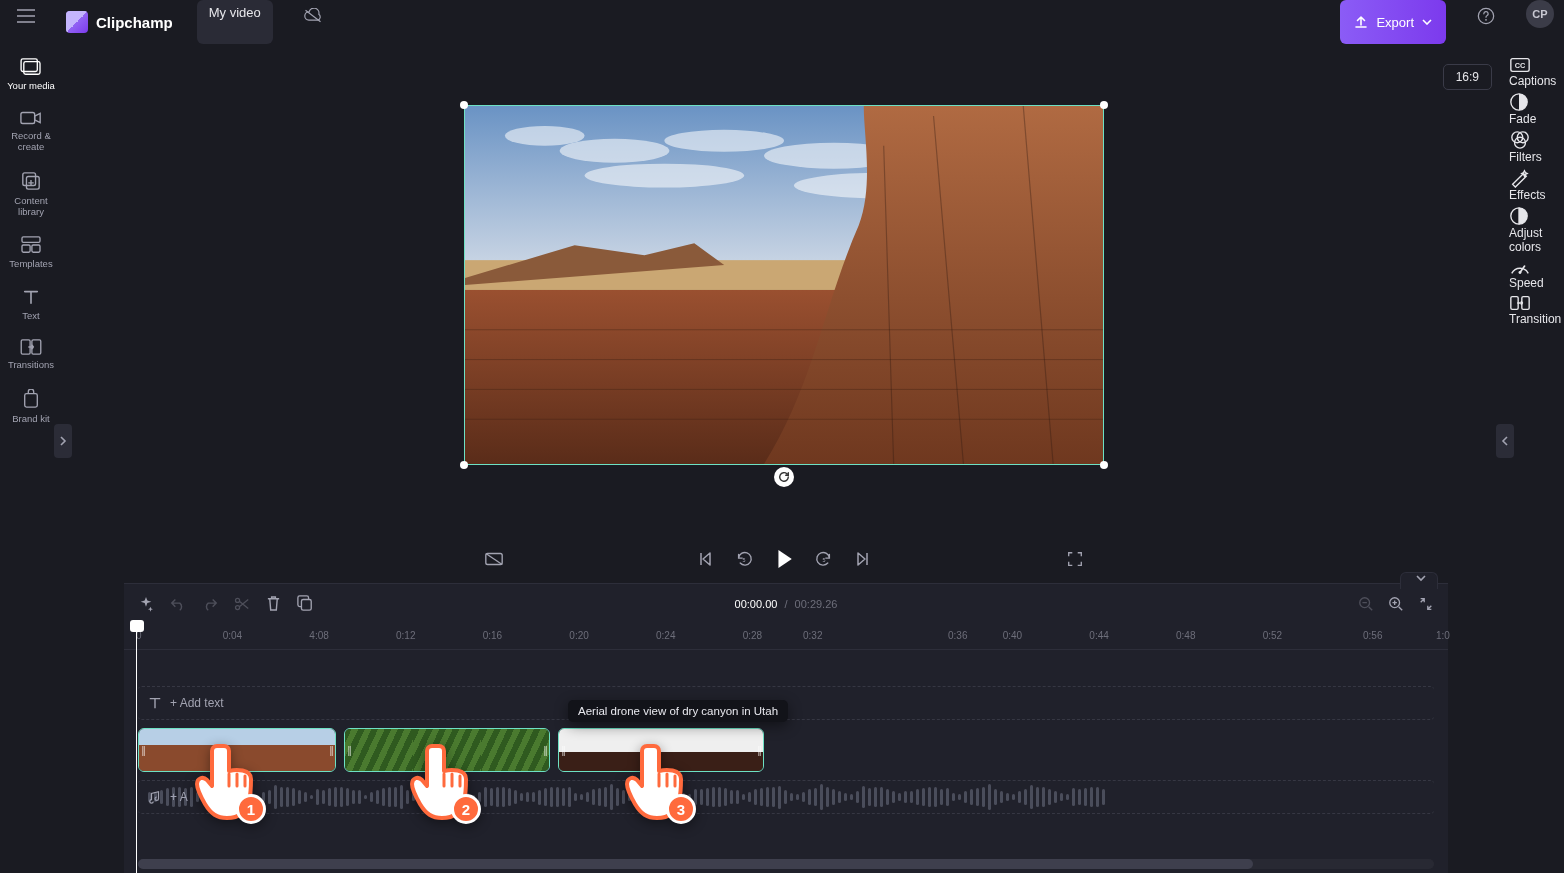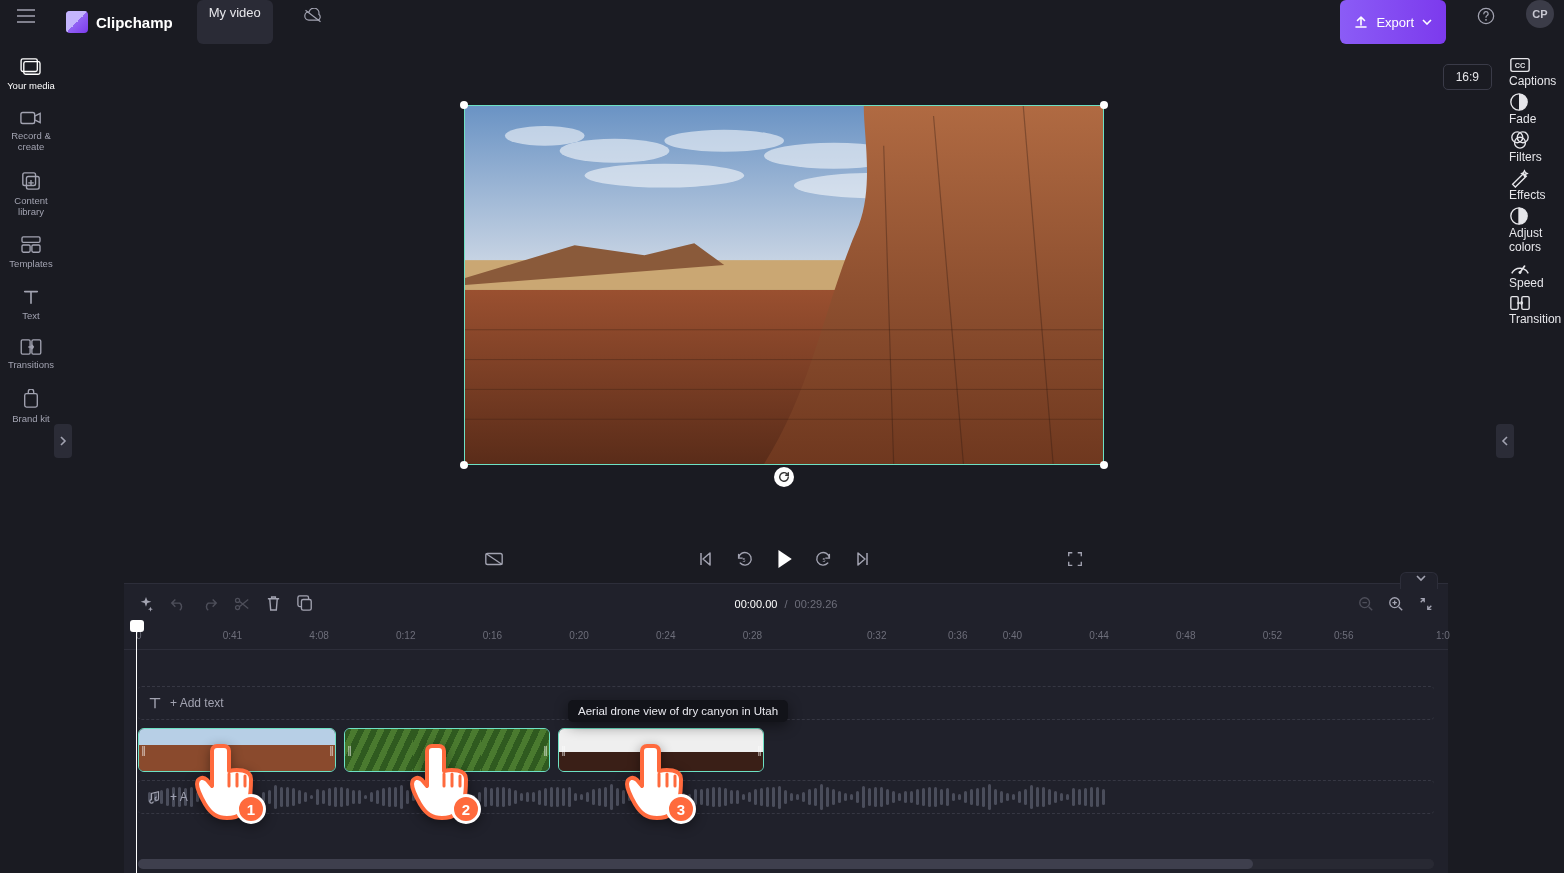--- a/index.html
+++ b/index.html
@@ -479,34 +479,34 @@
             <svg width="16" height="16" viewBox="0 0 18 18">
                 <path d="M3 7l4-4M3 3h4v4M15 11l-4 4M15 15h-4v-4" fill="none" stroke="currentColor" stroke-width="1.5"></path>
               </svg>
           </div>
         </div>
       </div>
 
       <div style="position:relative;flex:1;display:flex;flex-direction:column;">
         <div class="ruler" id="ruler">
             <div class="tick" style="left: 12px;">0</div>
-            <div class="tick" style="left: 98.6667px;">0:41</div>
+            <div class="tick" style="left: 98.6667px;">0:04</div>
             <div class="tick" style="left: 185.333px;">4:08</div>
             <div class="tick" style="left: 272px;">0:12</div>
             <div class="tick" style="left: 358.667px;">0:16</div>
             <div class="tick" style="left: 445.333px; text-align: right;">0:20</div>
             <div class="tick" style="left: 532px;">0:24</div>
             <div class="tick" style="left: 618.667px;">0:28</div>
-            <div class="tick" style="left: 743px;">0:32</div>
+            <div class="tick" style="left: 679px;">0:32</div>
             <div class="tick" style="left: 792px; padding-left: 32px;">0:36</div>
             <div class="tick" style="left: 878.667px;">0:40</div>
             <div class="tick" style="left: 965.333px;">0:44</div>
             <div class="tick" style="left: 1052px;">0:48</div>
             <div class="tick" style="left: 1138.67px;">0:52</div>
-            <div class="tick" style="left: 1210px;">0:56</div>
+            <div class="tick" style="left: 1239px;">0:56</div>
             <div class="tick" style="left: 1312px;">1:0</div>
           </div>
         <div class="playhead"></div>
 
         <div class="tracks">
 
           <div class="track text">
             <div class="track-label">
               <svg width="14" height="14" viewBox="0 0 16 16">
                   <path d="M2 3h12M8 3v11" stroke="currentColor" stroke-width="1.6"></path>

